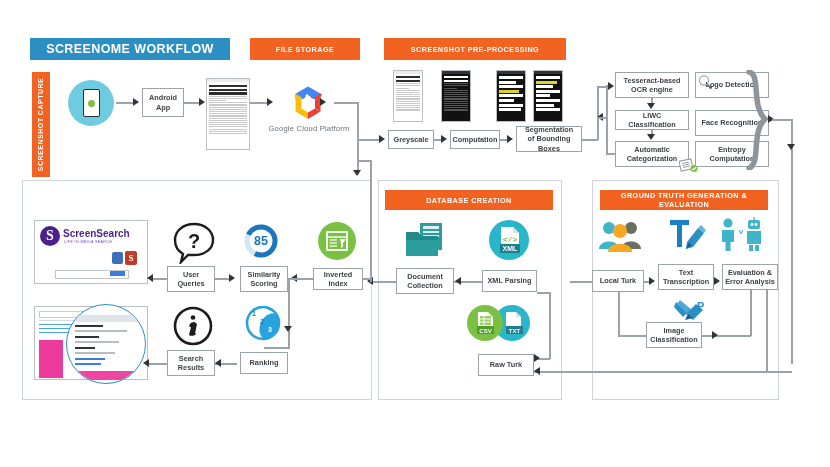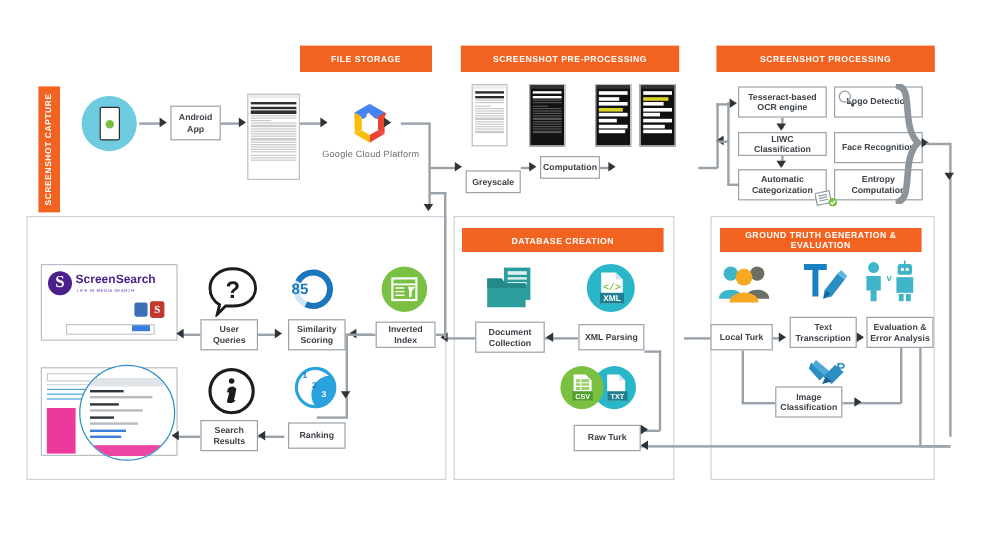--- a/index.html
+++ b/index.html
@@ -59,26 +59,26 @@
   .ss-sub{position:absolute;font-size:3.6px;color:#6a3fb0;letter-spacing:.4px;}
   .num85{position:absolute;font-size:12.5px;font-weight:bold;color:#1b76bc;}
   .rk{position:absolute;font-size:7px;font-weight:bold;color:#1b76bc;}
   .rk.w{color:#fff;}
 </style>
 </head>
 <body>
 
 <div id="canvas">
 
+  <div class="banner blue" style="left:30px;top:38px;width:200px;height:22px;">SCREENOME WORKFLOW</div>
 
   <div class="banner" style="left:384px;top:38px;width:182px;height:22px;">SCREENSHOT PRE-PROCESSING</div>
 
   <div class="banner" style="left:250px;top:38px;width:110px;height:22px;">FILE STORAGE</div>
 
-  <div class="banner" style="left:597px;top:38px;width:182px;height:22px;">SCREENSHOT PROCESSING</div>
 
   <div class="vbanner" style="left:32px;top:72px;width:18px;height:105px;">
     <span>SCREENSHOT CAPTURE</span>
   </div>
 
   <div class="circ" style="left:68px;top:80px;width:46px;height:46px;background:#6ecbe0;">
     <div style="width:15px;height:26px;background:#fff;border:1.6px solid #2b2b2b;border-radius:2px;
                 display:flex;align-items:center;justify-content:center;">
       <div style="width:7px;height:7px;border-radius:50%;background:#7ac143;"></div>
     </div>
@@ -201,28 +201,30 @@
     <div class="sg" style="margin-top:2px;"></div>
       <div class="sgy" style="width:75%;"></div>
     <div class="sg" style="width:60%;"></div>
       <div class="sg"></div>
     <div class="sg" style="width:50%;"></div>
       <div class="sg"></div>
     <div class="sg" style="width:65%;"></div>
       <div class="sg"></div>
   </div>
 
-  <div class="pbox" style="left:388px;top:130px;width:46px;height:19px;margin-top:12px;">Greyscale</div>
+  <div class="pbox" style="left:388px;top:130px;width:46px;height:19px;">Greyscale</div>
   <div class="ln lnh" style="left:434px;top:139px;width:10px;"></div>
   <div class="arw r" style="left:441px;top:135px;"></div>
 
   <div class="pbox" style="left:450px;top:130px;width:50px;height:19px;">Computation</div>
   <div class="ln lnh" style="left:500px;top:139px;width:10px;"></div>
   <div class="arw r" style="left:507px;top:135px;"></div>
 
+  <div class="pbox" style="left:516px;top:126px;width:66px;height:26px;white-space:pre-line;">Segmentation
+of Bounding Boxes</div>
 
   <div class="ln lnh" style="left:582px;top:139px;width:16px;"></div>
   <div class="ln lnv" style="left:597px;top:86px;height:54px;"></div>
   <div class="ln lnh" style="left:597px;top:86px;width:14px;"></div>
   <div class="arw r" style="left:608px;top:82px;"></div>
 
   <div class="pbox" style="left:615px;top:72px;width:74px;height:26px;white-space:pre-line;">Tesseract-based
 OCR engine</div>
   <div class="pbox" style="left:615px;top:110px;width:74px;height:20px;">LIWC Classification</div>
   <div class="pbox" style="left:615px;top:141px;width:74px;height:26px;white-space:pre-line;">Automatic
@@ -325,21 +327,21 @@
       <text x="22" y="26" font-size="20" font-weight="bold" text-anchor="middle" fill="#1c1c1c" font-family="Liberation Sans, sans-serif">?</text>
     </svg>
   </div>
 
   <div class="circ" style="left:243px;top:223px;width:36px;height:36px;">
     <svg viewBox="0 0 36 36" width="36" height="36">
       <circle cx="18" cy="18" r="14" fill="none" stroke="#cfe6f5" stroke-width="5"></circle>
       <circle cx="18" cy="18" r="14" fill="none" stroke="#1b76bc" stroke-width="5" stroke-dasharray="66 22" stroke-dashoffset="16" transform="rotate(-90 18 18)"></circle>
     </svg>
   </div>
-  <div class="num85" style="left:243px;top:234px;width:36px;">85</div>
+  <div class="num85" style="left:243px;top:234px;width:36px;text-align:center;">85</div>
 
   <div class="circ" style="left:318px;top:222px;width:38px;height:38px;background:#7ac143;">
     <svg viewBox="0 0 38 38" width="38" height="38">
       <rect x="9" y="10" width="20" height="18" fill="none" stroke="#fff" stroke-width="1.8"></rect>
       <line x1="9" y1="15" x2="29" y2="15" stroke="#fff" stroke-width="1.4"></line>
       <line x1="11.5" y1="18" x2="19" y2="18" stroke="#fff" stroke-width="1.2"></line>
       <line x1="11.5" y1="21" x2="19" y2="21" stroke="#fff" stroke-width="1.2"></line>
       <line x1="11.5" y1="24" x2="19" y2="24" stroke="#fff" stroke-width="1.2"></line>
       <path d="M22 17 L28 17 L25 21 L25 25 L23 26 L23 21 Z" fill="#fff"></path>
     </svg>

